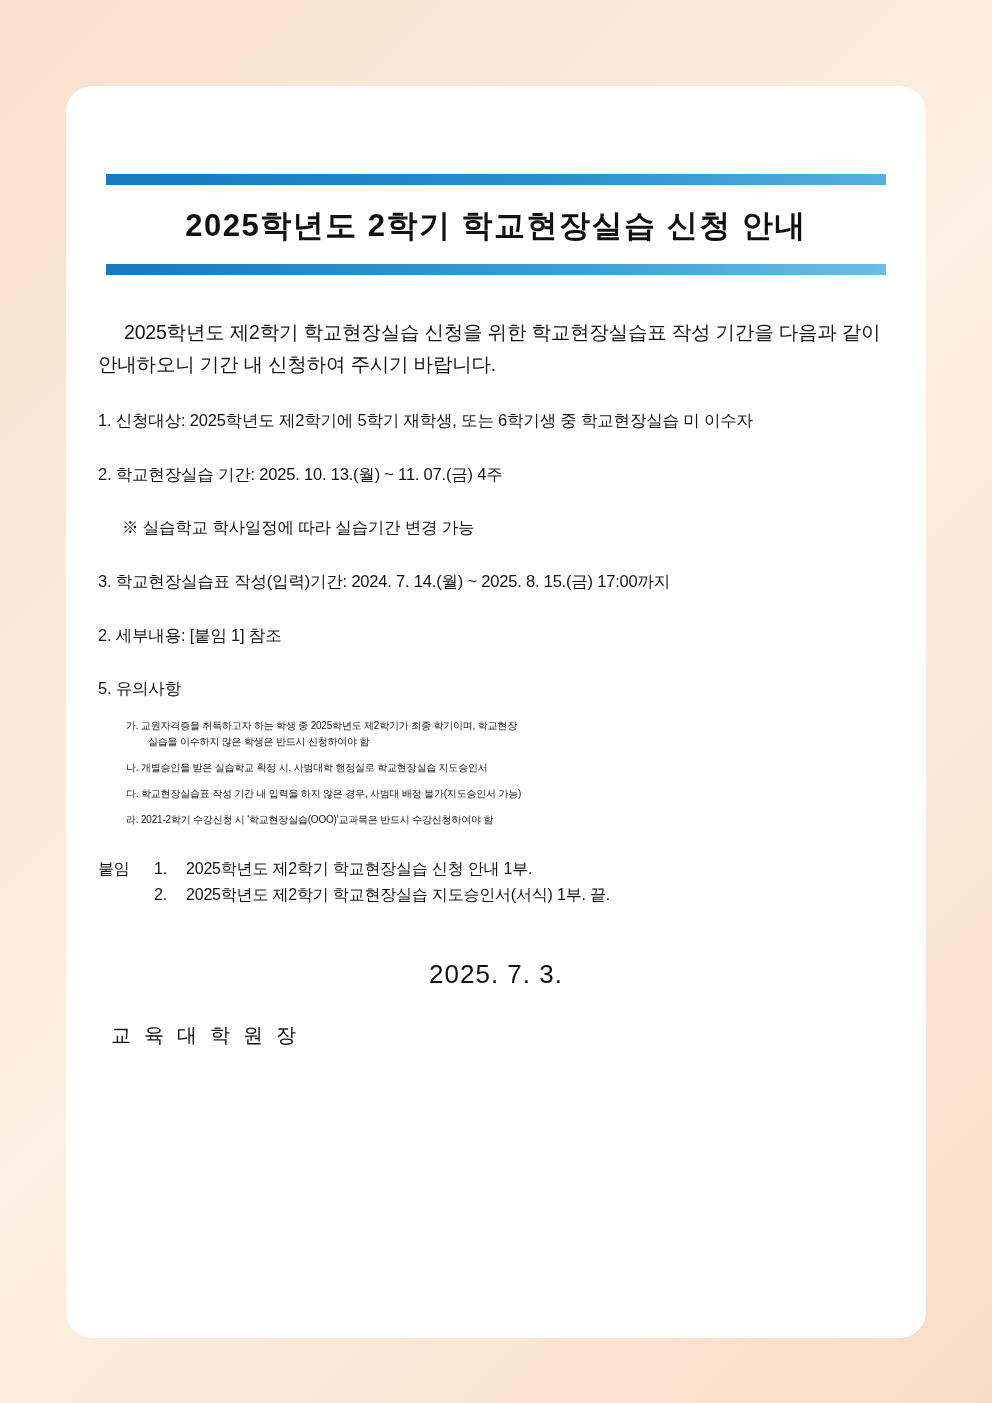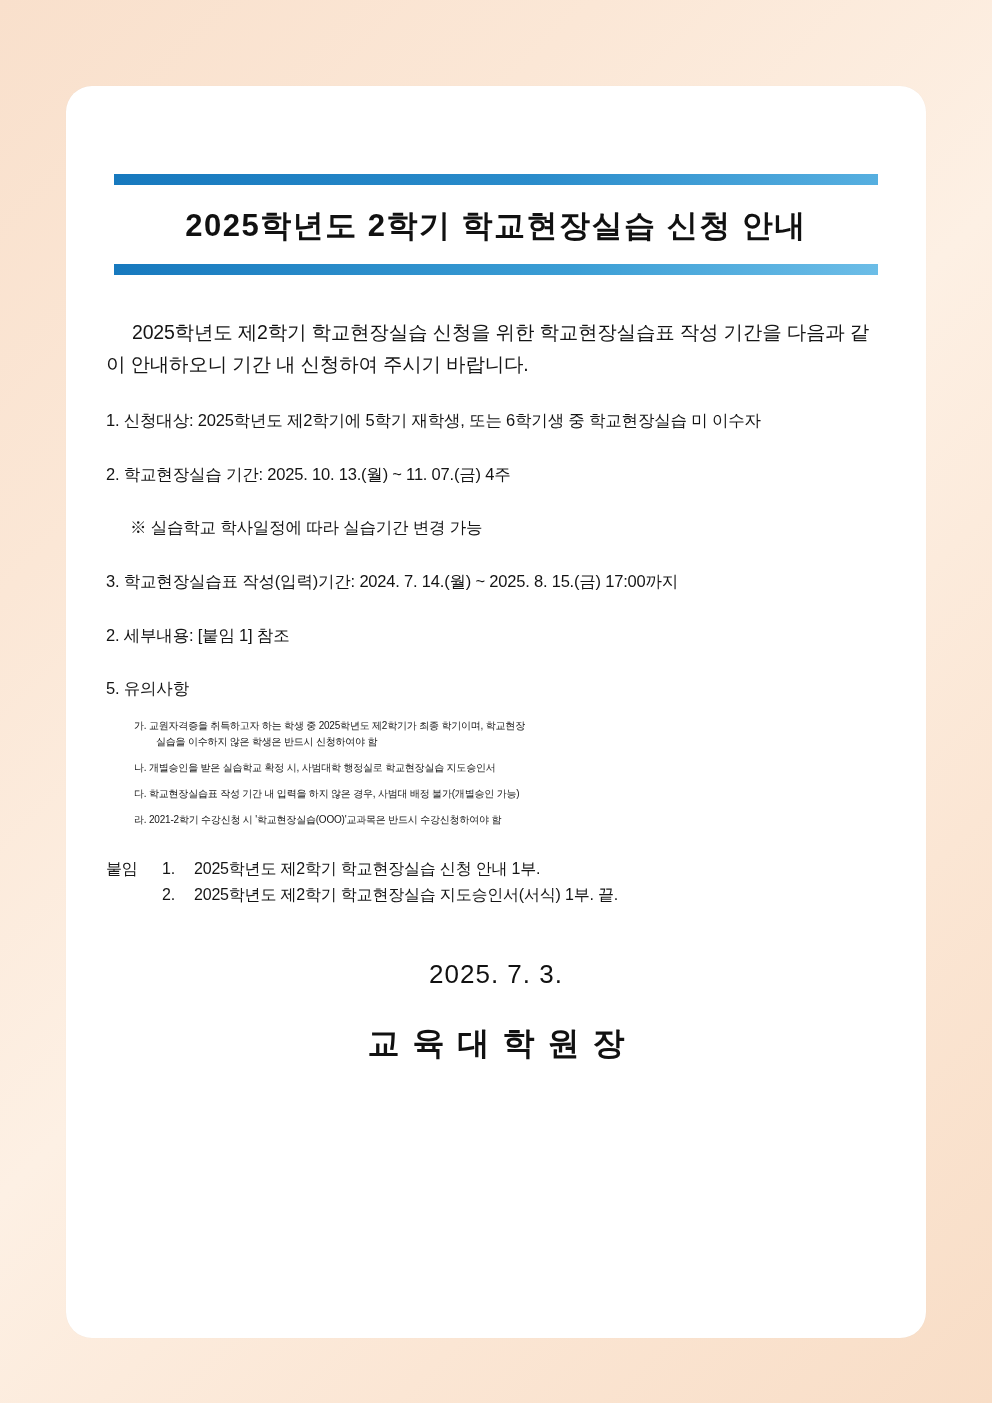--- a/index.html
+++ b/index.html
@@ -22,21 +22,21 @@
     background: #ffffff;
     border-radius: 26px;
     box-shadow: 0 0 1px rgba(0,0,0,0.05);
   }
   .inner {
     position: absolute;
     left: 0;
     top: 0;
     right: 0;
     bottom: 0;
-    padding: 0 40px;
+    padding: 0 32px;
     box-sizing: border-box;
   }
   .title-block {
     margin-top: 88px;
   }
   .rule {
     height: 11px;
     background: linear-gradient(90deg, #1779be 0%, #2a8ccb 55%, #56afe0 100%);
     margin: 0 8px;
   }
@@ -107,23 +107,22 @@
   }
   .date {
     margin-top: 52px;
     text-align: center;
     font-size: 26px;
     color: #111111;
     letter-spacing: 1px;
   }
   .signer {
     margin-top: 32px;
-    text-align: center;
-    font-size: 32px;
-    font-weight: bold;
+    font-size: 20px;
+    font-weight: normal;
     color: #111111;
     letter-spacing: 13px;
     padding-left: 13px;
   }
 </style>
 </head>
 <body>
 
 <div class="page">
   <div class="inner">
@@ -144,21 +143,21 @@
     <p class="item">5. 유의사항</p>
 
     <p class="sub">
       <span>가. 교원자격증을 취득하고자 하는 학생 중 2025학년도 제2학기가 최종 학기이며, 학교현장</span>
       <span class="cont">실습을 이수하지 않은 학생은 반드시 신청하여야 함</span>
     </p>
     <p class="sub">
       <span>나. 개별승인을 받은 실습학교 확정 시, 사범대학 행정실로 학교현장실습 지도승인서</span>
     </p>
     <p class="sub">
-      <span>다. 학교현장실습표 작성 기간 내 입력을 하지 않은 경우, 사범대 배정 불가(개별승인 가능)</span>
+      <span>다. 학교현장실습표 작성 기간 내 입력을 하지 않은 경우, 사범대 배정 불가(지도승인서 가능)</span>
     </p>
     <p class="sub">
       <span>라. 2021-2학기 수강신청 시 '학교현장실습(OOO)'교과목은 반드시 수강신청하여야 함</span>
     </p>
 
     <div class="attach">
       <span class="row">
         <span class="label">붙임</span><span class="num">1.</span><span>2025학년도 제2학기 학교현장실습 신청 안내 1부.</span>
       </span>
       <span class="row">

